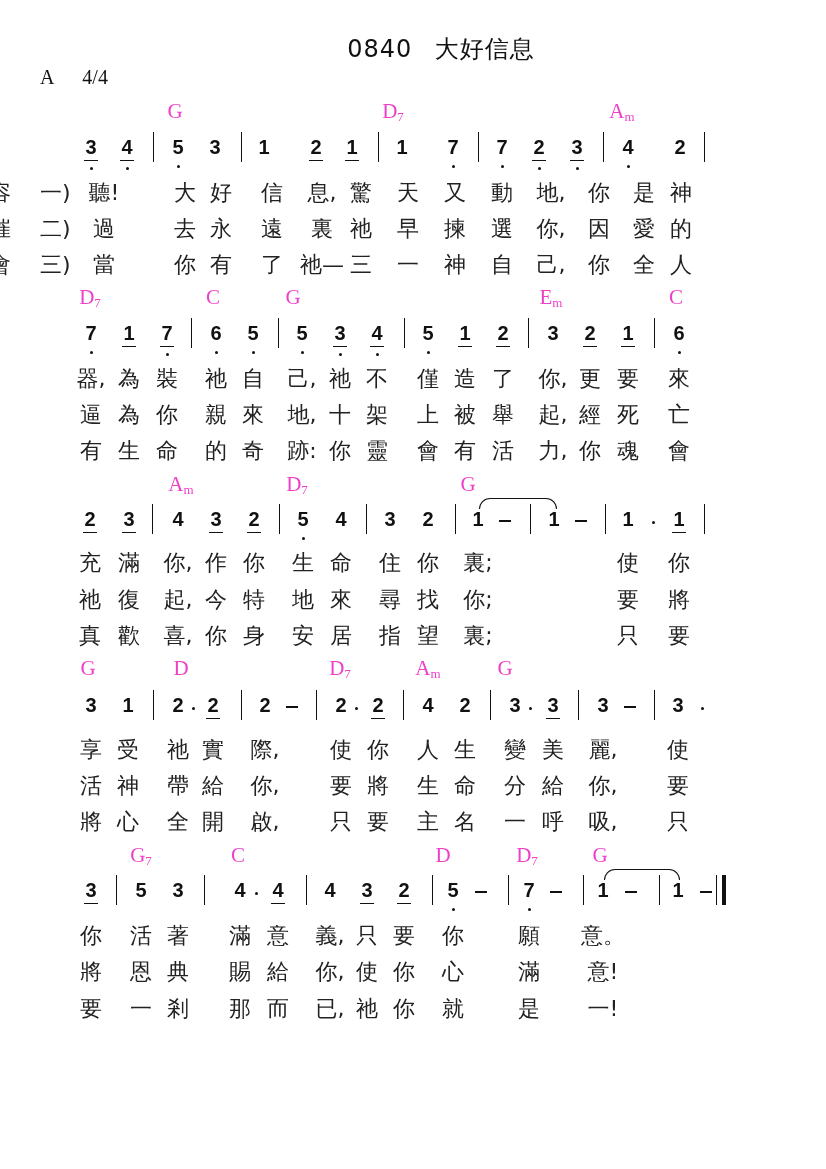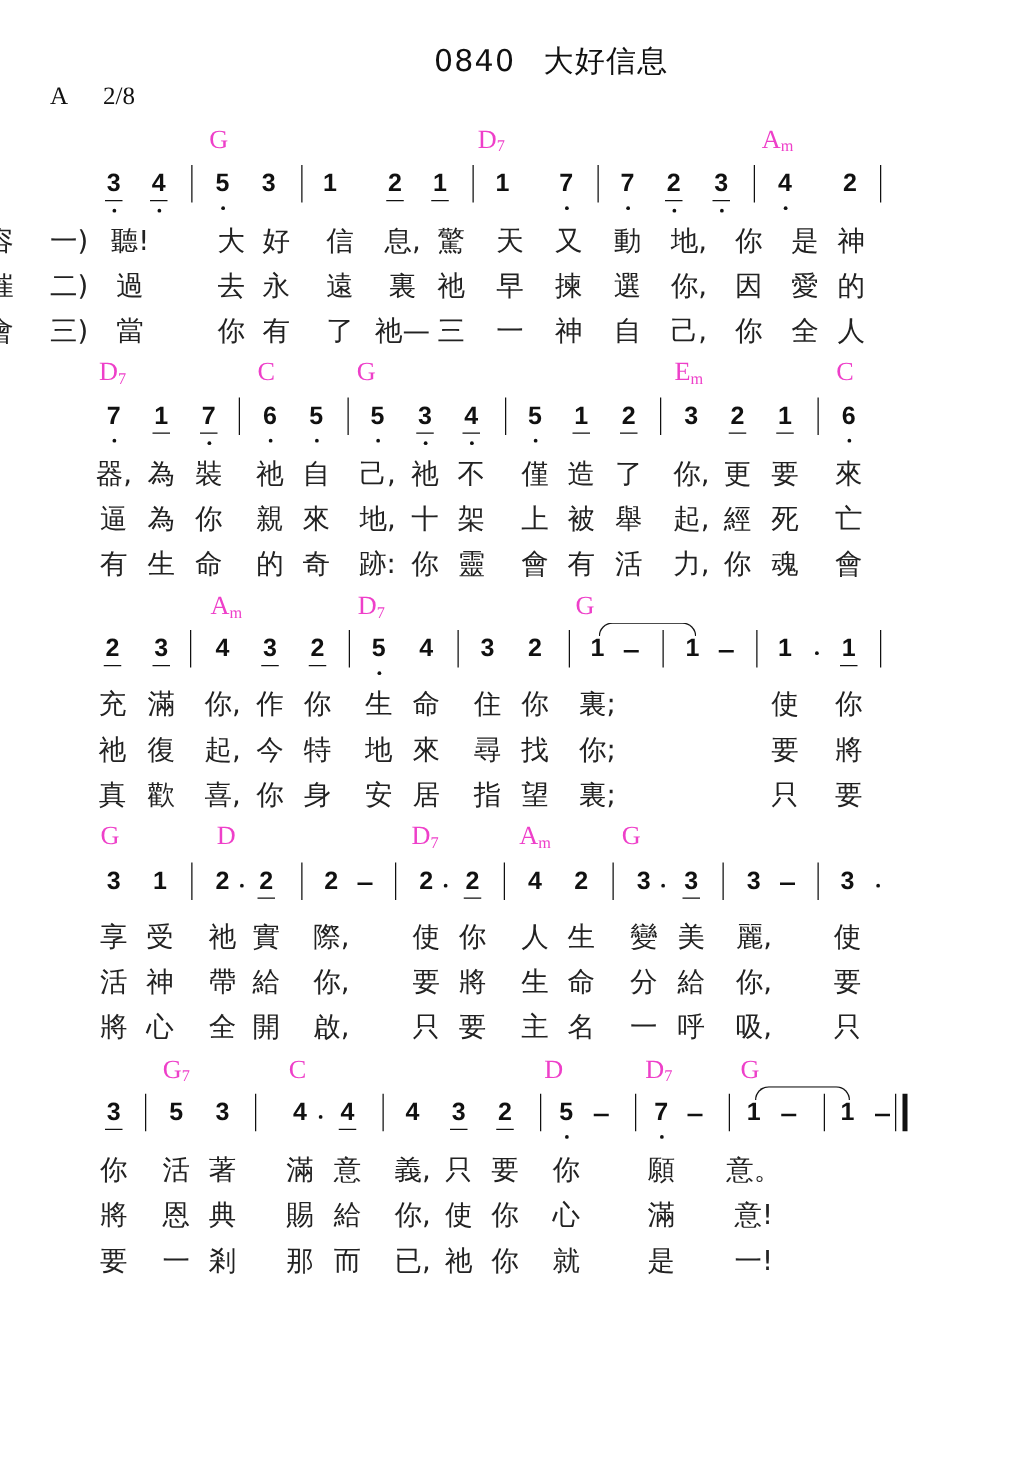--- a/index.html
+++ b/index.html
@@ -28,21 +28,21 @@
 </head>
 <body>
 
 <div class="page">
   <div class="title">
     <span style="margin-left:0">0840</span>
     <span style="margin-left:14px">大好信息</span>
   </div>
   <div class="meta">
     <span>A</span>
-    <span class="ts">2/8</span>
+    <span class="ts">4/4</span>
   </div>
 
   <div id="systems">
       <div class="chord" style="left: 175px; top: 99px;"><span>G</span></div>
       <div class="chord" style="left: 393px; top: 99px;"><span>D</span><sub>7</sub></div>
       <div class="chord" style="left: 622px; top: 99px;"><span>A</span><sub>m</sub></div>
       <div class="note u d" style="left: 91px; top: 136px;">3</div>
       <div class="note u d" style="left: 127px; top: 136px;">4</div>
       <div class="note d" style="left: 178px; top: 136px;">5</div>
       <div class="note" style="left: 215px; top: 136px;">3</div>

